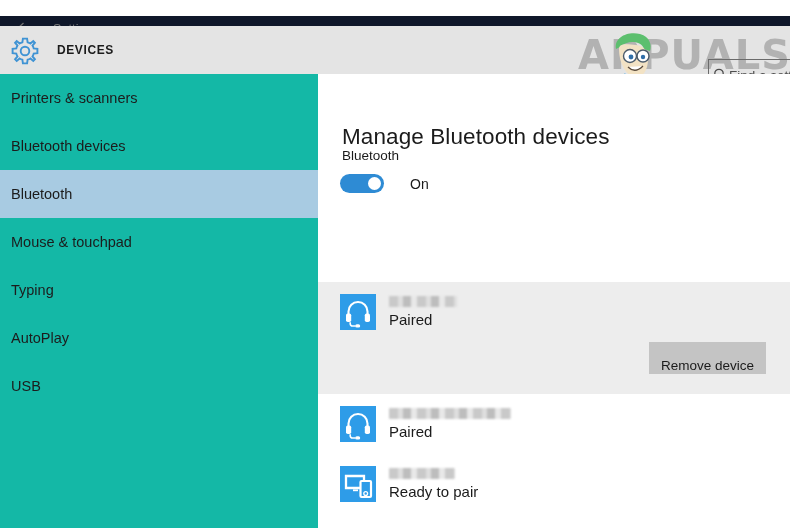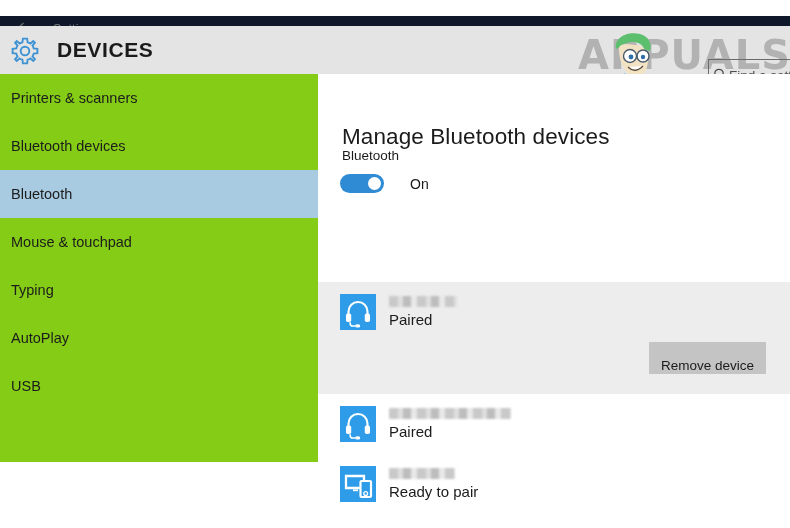--- a/index.html
+++ b/index.html
@@ -53,21 +53,21 @@
   }
   .header-gear {
     position: absolute;
     left: 9px; top: 9px;
     width: 32px; height: 32px;
   }
   .header-title {
     position: absolute;
     left: 57px; top: 0;
     height: 48px; line-height: 48px;
-    font-size: 21px;
+    font-size: 12px;
     font-weight: 600;
     letter-spacing: .6px;
     color: #1b1b1b;
   }
 
   
   .search-box {
     position: absolute;
     left: 708px; top: 33px;
     width: 110px; height: 31px;
@@ -112,22 +112,22 @@
   .wm-mascot {
     position: absolute;
     left: 28px; top: 1px;
     width: 52px; height: 54px;
   }
 
   
   .sidebar {
     position: absolute;
     left: 0; top: 74px;
-    width: 318px; height: 388px;
-    background: #84cc16;
+    width: 318px; height: 454px;
+    background: #14b8a6;
   }
   .nav-item {
     position: relative;
     height: 48px;
     display: flex;
     align-items: center;
     padding-left: 11px;
     box-sizing: border-box;
     font-size: 14.5px;
     color: #1c1c1c;

